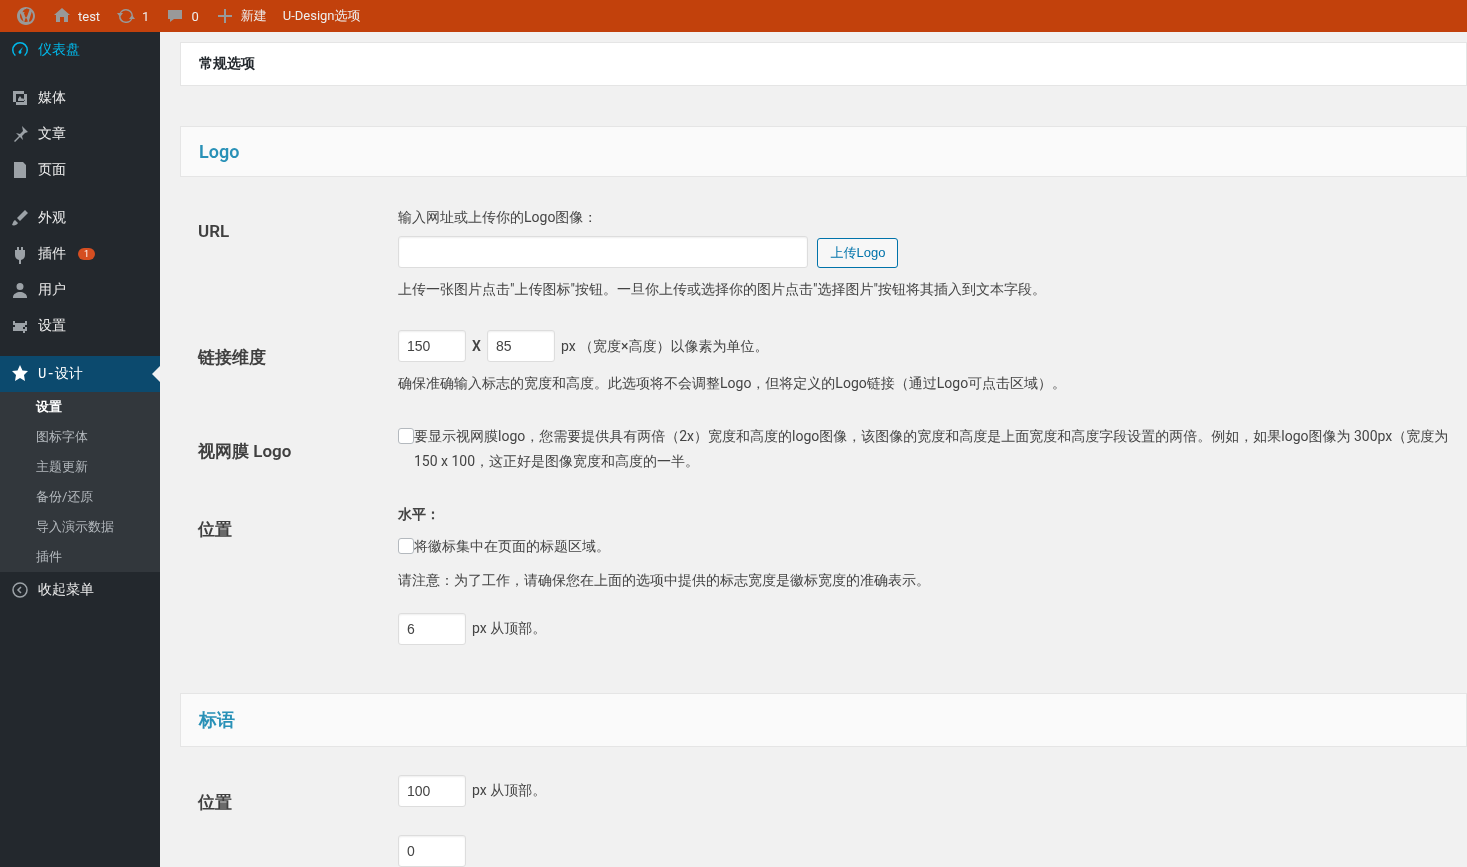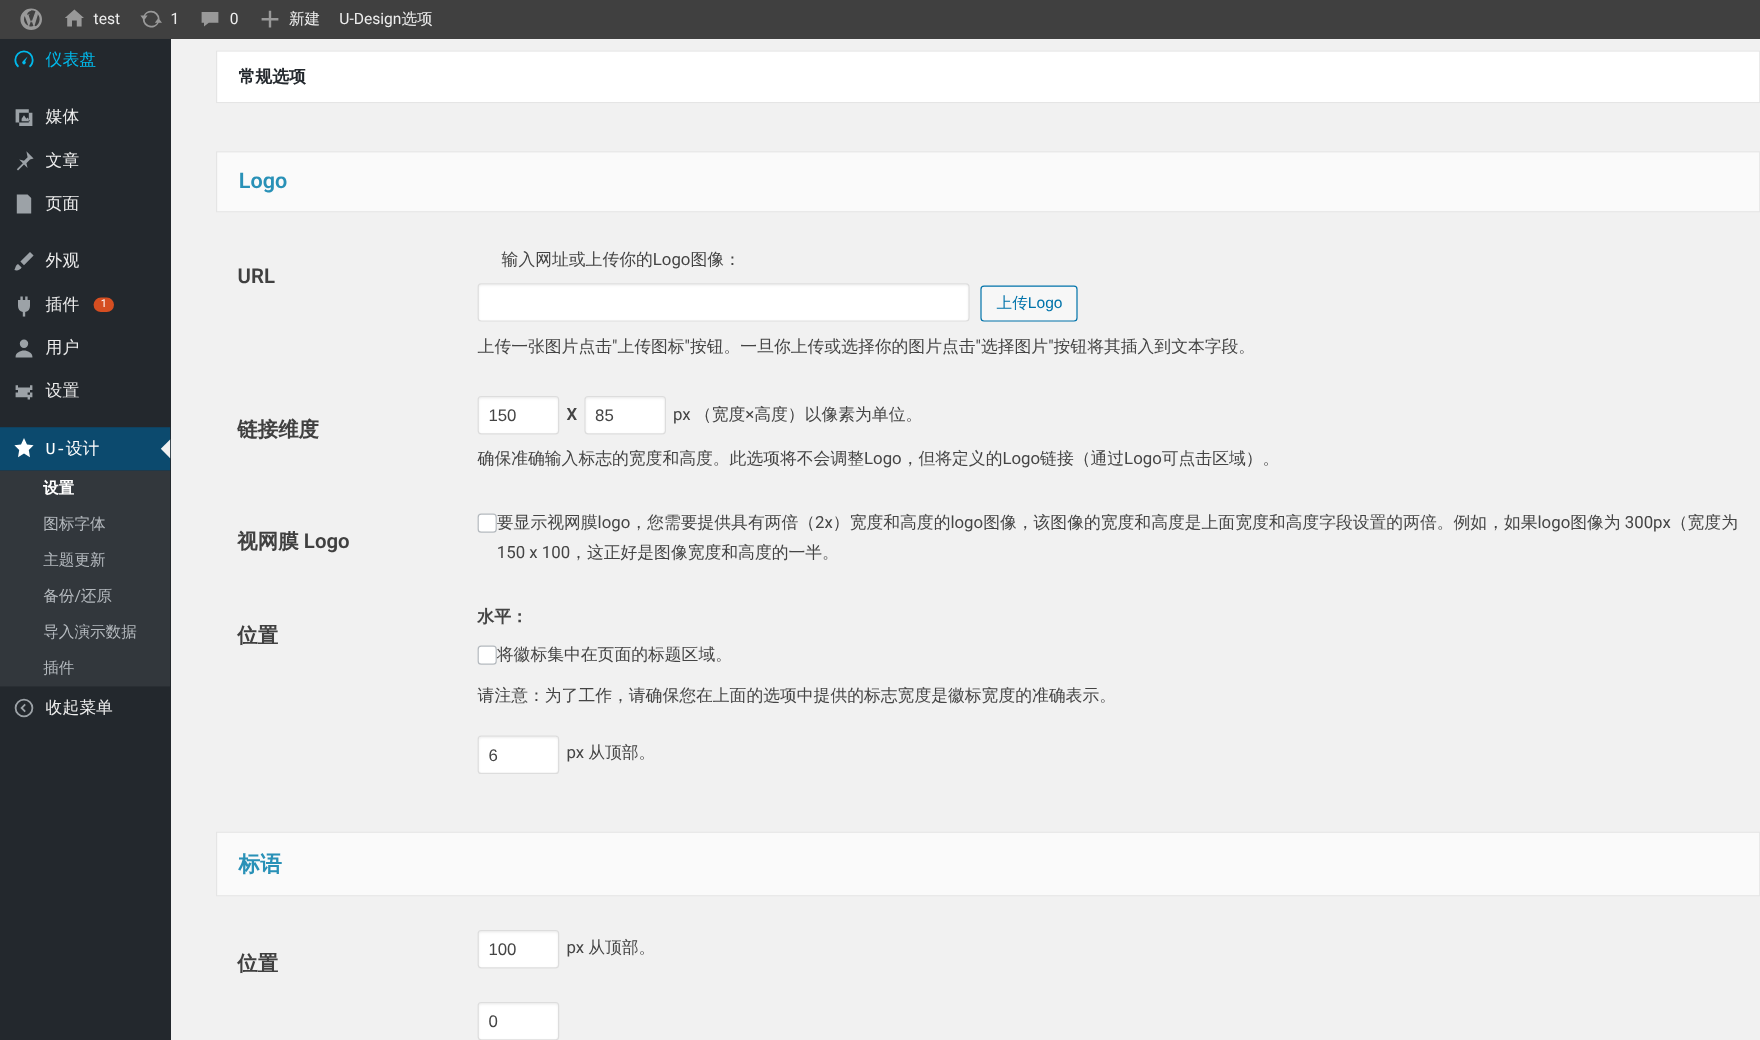--- a/index.html
+++ b/index.html
@@ -1,46 +1,46 @@
 <!DOCTYPE html>
 <html><head>
 <meta charset="utf-8">
 <style>
 * { box-sizing: border-box; margin: 0; padding: 0; }
 body { font-family: -apple-system, BlinkMacSystemFont, "Segoe UI", Roboto, sans-serif; font-size: 13px; color: #444; background: #f1f1f1; }
 
 
-.adminbar { position: fixed; top: 0; left: 0; right: 0; height: 32px; background: #404040; color: #eee; display: flex; align-items: center; padding: 0 8px; z-index: 100; font-size: 13px; }
+.adminbar { position: fixed; top: 0; left: 0; right: 0; height: 32px; background: #c2410c; color: #eee; display: flex; align-items: center; padding: 0 8px; z-index: 100; font-size: 13px; }
 .adminbar .ab-item { display: flex; align-items: center; gap: 6px; padding: 0 8px; height: 32px; cursor: pointer; color: #eee; }
 .ab-icon { width: 20px; height: 20px; display: inline-flex; align-items: center; justify-content: center; fill: #999; }
 .ab-count { }
 
 
-.sidebar { position: fixed; top: 32px; left: 0; bottom: 0; width: 142px; background: #23282d; color: #eee; overflow-y: auto; z-index: 50; }
+.sidebar { position: fixed; top: 32px; left: 0; bottom: 0; width: 160px; background: #23282d; color: #eee; overflow-y: auto; z-index: 50; }
 .sidebar .menu-item { display: flex; align-items: center; gap: 8px; padding: 8px 10px; color: #eee; cursor: pointer; font-size: 14px; }
 .sidebar .menu-item .micon { width: 20px; height: 20px; display: inline-flex; align-items: center; justify-content: center; fill: #9ca2a7; }
 .sidebar .menu-item.current { background: #0c4a6e; color: #fff; font-weight: 400; position: relative; font-family: Liberation Mono, monospace; }
 .sidebar .menu-item.current::after { content: ""; position: absolute; right: 0; top: 50%; transform: translateY(-50%); border: 8px solid transparent; border-right-color: #f1f1f1; }
 .sidebar .menu-item.current .micon { fill: #fff; }
 .sidebar .submenu { background: #32373c; }
 .sidebar .submenu .sub-item { padding: 6px 12px 6px 36px; font-size: 13px; color: #b4b9be; cursor: pointer; }
 .sidebar .submenu .sub-item.active { color: #fff; font-weight: 600; }
 .sidebar .dash-current { color: #00b9eb !important; }
 .sidebar .dash-current .micon { fill: #00b9eb !important; }
 .notif-badge { background: #d54e21; color: #fff; border-radius: 10px; font-size: 9px; padding: 1px 6px; margin-left: 4px; }
 
 
 .content { margin-left: 160px; margin-top: 32px; padding: 10px 0 40px 20px; }
 .panel-header { background: #fff; border: 1px solid #e5e5e5; padding: 12px 18px; font-size: 14px; font-weight: 600; color: #23282d; margin-bottom: 40px; }
 .section-title { background: #fafafa; border: 1px solid #e5e5e5; padding: 14px 18px; font-size: 18px; font-weight: 600; color: #2991b7; margin-bottom: 28px; }
 
 .form-row { display: flex; align-items: flex-start; padding: 0 18px 28px; }
 .form-label { width: 200px; font-weight: 600; color: #404040; font-size: 17px; padding-top: 4px; flex-shrink: 0; margin-top: 12px; }
 .form-field { flex: 1; font-size: 14px; color: #444; line-height: 1.8; }
-.form-field .hint { color: #444; margin-bottom: 6px; margin-left: 20px; }
+.form-field .hint { color: #444; margin-bottom: 6px; }
 .form-field .desc { color: #444; margin-top: 10px; line-height: 1.7; }
 
 input[type="text"].txt { height: 32px; border: 1px solid #ddd; border-radius: 3px; background: #fff; padding: 0 8px; font-size: 14px; color: #444; box-shadow: inset 0 1px 2px rgba(0,0,0,.07); }
 input.wide { width: 410px; }
 input.narrow { width: 68px; }
 
 .btn-secondary { display: inline-block; background: #f7f7f7; border: 1px solid #0073aa; color: #0073aa; border-radius: 3px; padding: 5px 12px; font-size: 13px; cursor: pointer; vertical-align: middle; margin-left: 6px; }
 
 .inline-group { display: flex; align-items: center; gap: 6px; flex-wrap: wrap; }
 .inline-group .times { font-weight: 600; }

